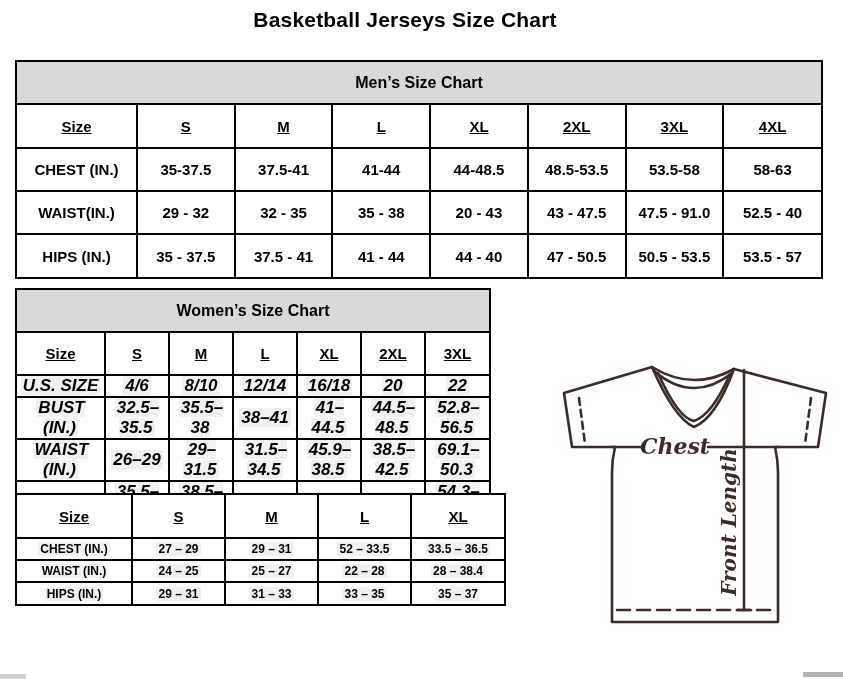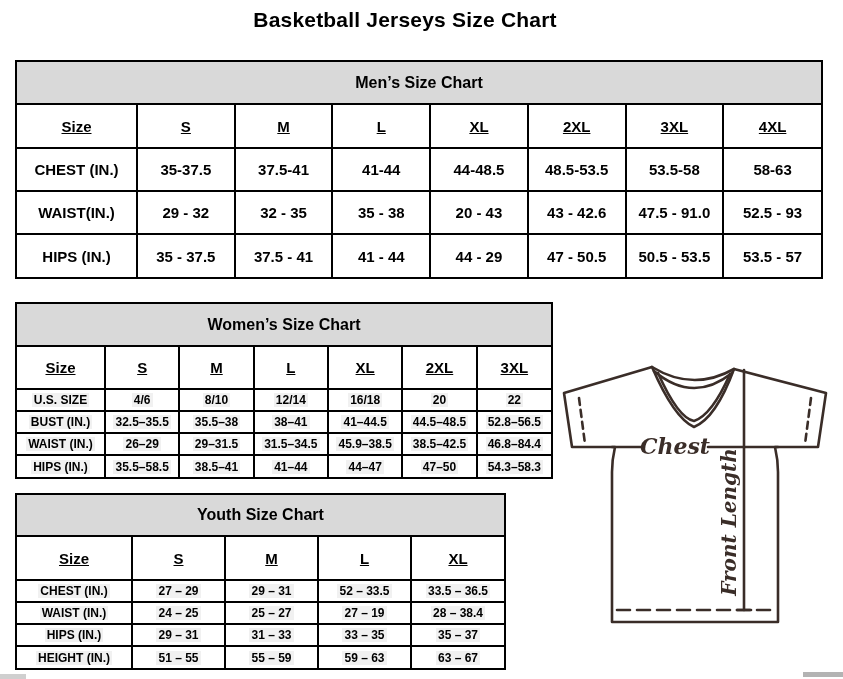--- a/index.html
+++ b/index.html
@@ -19,25 +19,25 @@
   .size-block tbody tr:last-child>*{border-bottom:none;}
 
   
   #mens{left:15px;top:60px;width:808px;}
   #mens .table-title{height:41px;}
   #mens thead tr{height:43px;} #mens tbody tr{height:43px;}
   #mens th,#mens td{font-size:15px;}
   #mens col.label-col{width:120px;}
 
   
-  #womens{left:15px;top:302px;width:538px;}
+  #womens{left:15px;top:288px;width:476px;}
   #womens .table-title{height:41px;}
   #womens thead tr{height:42px;} #womens tbody tr{height:22px;}
   #womens thead th{font-size:15px;}
-  #womens tbody th,#womens tbody td{font-size:12px;}
+  #womens tbody th,#womens tbody td{font-size:17px;font-style:italic;}
   #womens col.label-col{width:88px;}
 
   
   #youth{left:15px;top:493px;width:491px;}
   #youth .table-title{height:40px;}
   #youth thead tr{height:43px;} #youth tbody tr{height:22px;}
   #youth thead th{font-size:15px;}
   #youth tbody th,#youth tbody td{font-size:12px;}
   #youth col.label-col{width:115px;}
 
@@ -94,30 +94,30 @@
             <td><span>48.5-53.5</span></td>
             <td><span>53.5-58</span></td>
             <td><span>58-63</span></td>
           </tr>
           <tr>
             <th><span>WAIST(IN.)</span></th>
             <td><span>29 - 32</span></td>
             <td><span>32 - 35</span></td>
             <td><span>35 - 38</span></td>
             <td><span>20 - 43</span></td>
-            <td><span>43 - 42.6</span></td>
+            <td><span>43 - 47.5</span></td>
             <td><span>47.5 - 91.0</span></td>
-            <td><span>52.5 - 93</span></td>
+            <td><span>52.5 - 40</span></td>
           </tr>
           <tr>
             <th><span>HIPS (IN.)</span></th>
             <td><span>35 - 37.5</span></td>
             <td><span>37.5 - 41</span></td>
             <td><span>41 - 44</span></td>
-            <td><span>44 - 29</span></td>
+            <td><span>44 - 40</span></td>
             <td><span>47 - 50.5</span></td>
             <td><span>50.5 - 53.5</span></td>
             <td><span>53.5 - 57</span></td>
           </tr>
         </tbody>
       </table>
   </div>
 
   <div id="womens" class="size-block hl">
     <div class="table-title">Women’s Size Chart</div>
@@ -161,37 +161,36 @@
             <td><span>44.5–48.5</span></td>
             <td><span>52.8–56.5</span></td>
           </tr>
           <tr>
             <th><span>WAIST (IN.)</span></th>
             <td><span>26–29</span></td>
             <td><span>29–31.5</span></td>
             <td><span>31.5–34.5</span></td>
             <td><span>45.9–38.5</span></td>
             <td><span>38.5–42.5</span></td>
-            <td><span>46.8–84.4</span></td>
+            <td><span>69.1–50.3</span></td>
           </tr>
           <tr>
             <th><span>HIPS (IN.)</span></th>
             <td><span>35.5–58.5</span></td>
             <td><span>38.5–41</span></td>
             <td><span>41–44</span></td>
             <td><span>44–47</span></td>
             <td><span>47–50</span></td>
             <td><span>54.3–58.3</span></td>
           </tr>
         </tbody>
       </table>
   </div>
 
   <div id="youth" class="size-block hl">
-    <div class="table-title">Youth Size Chart</div>
     <table>
         <colgroup>
           <col class="label-col">
           <col>
           <col>
           <col>
           <col>
         </colgroup>
         <thead>
           <tr>
@@ -207,37 +206,30 @@
             <th><span>CHEST (IN.)</span></th>
             <td><span>27 – 29</span></td>
             <td><span>29 – 31</span></td>
             <td><span>52 – 33.5</span></td>
             <td><span>33.5 – 36.5</span></td>
           </tr>
           <tr>
             <th><span>WAIST (IN.)</span></th>
             <td><span>24 – 25</span></td>
             <td><span>25 – 27</span></td>
-            <td><span>27 – 19</span></td>
+            <td><span>22 – 28</span></td>
             <td><span>28 – 38.4</span></td>
           </tr>
           <tr>
             <th><span>HIPS (IN.)</span></th>
             <td><span>29 – 31</span></td>
             <td><span>31 – 33</span></td>
             <td><span>33 – 35</span></td>
             <td><span>35 – 37</span></td>
           </tr>
-          <tr>
-            <th><span>HEIGHT (IN.)</span></th>
-            <td><span>51 – 55</span></td>
-            <td><span>55 – 59</span></td>
-            <td><span>59 – 63</span></td>
-            <td><span>63 – 67</span></td>
-          </tr>
         </tbody>
       </table>
   </div>
 
   <svg id="jersey" viewBox="0 0 292 315">
     <g stroke="#3a2d28" stroke-width="2.6" fill="none" stroke-linejoin="round" stroke-linecap="round">
 
       <path d="M101,7 L13,33 L21,87 L64,87 Q61,100 61,112 L61,262 L227,262 L227,112 Q227,100 224,87 L267,87 L275,33 L183,9"></path>
 
       <path d="M101,7 Q142,32 183,9"></path>

